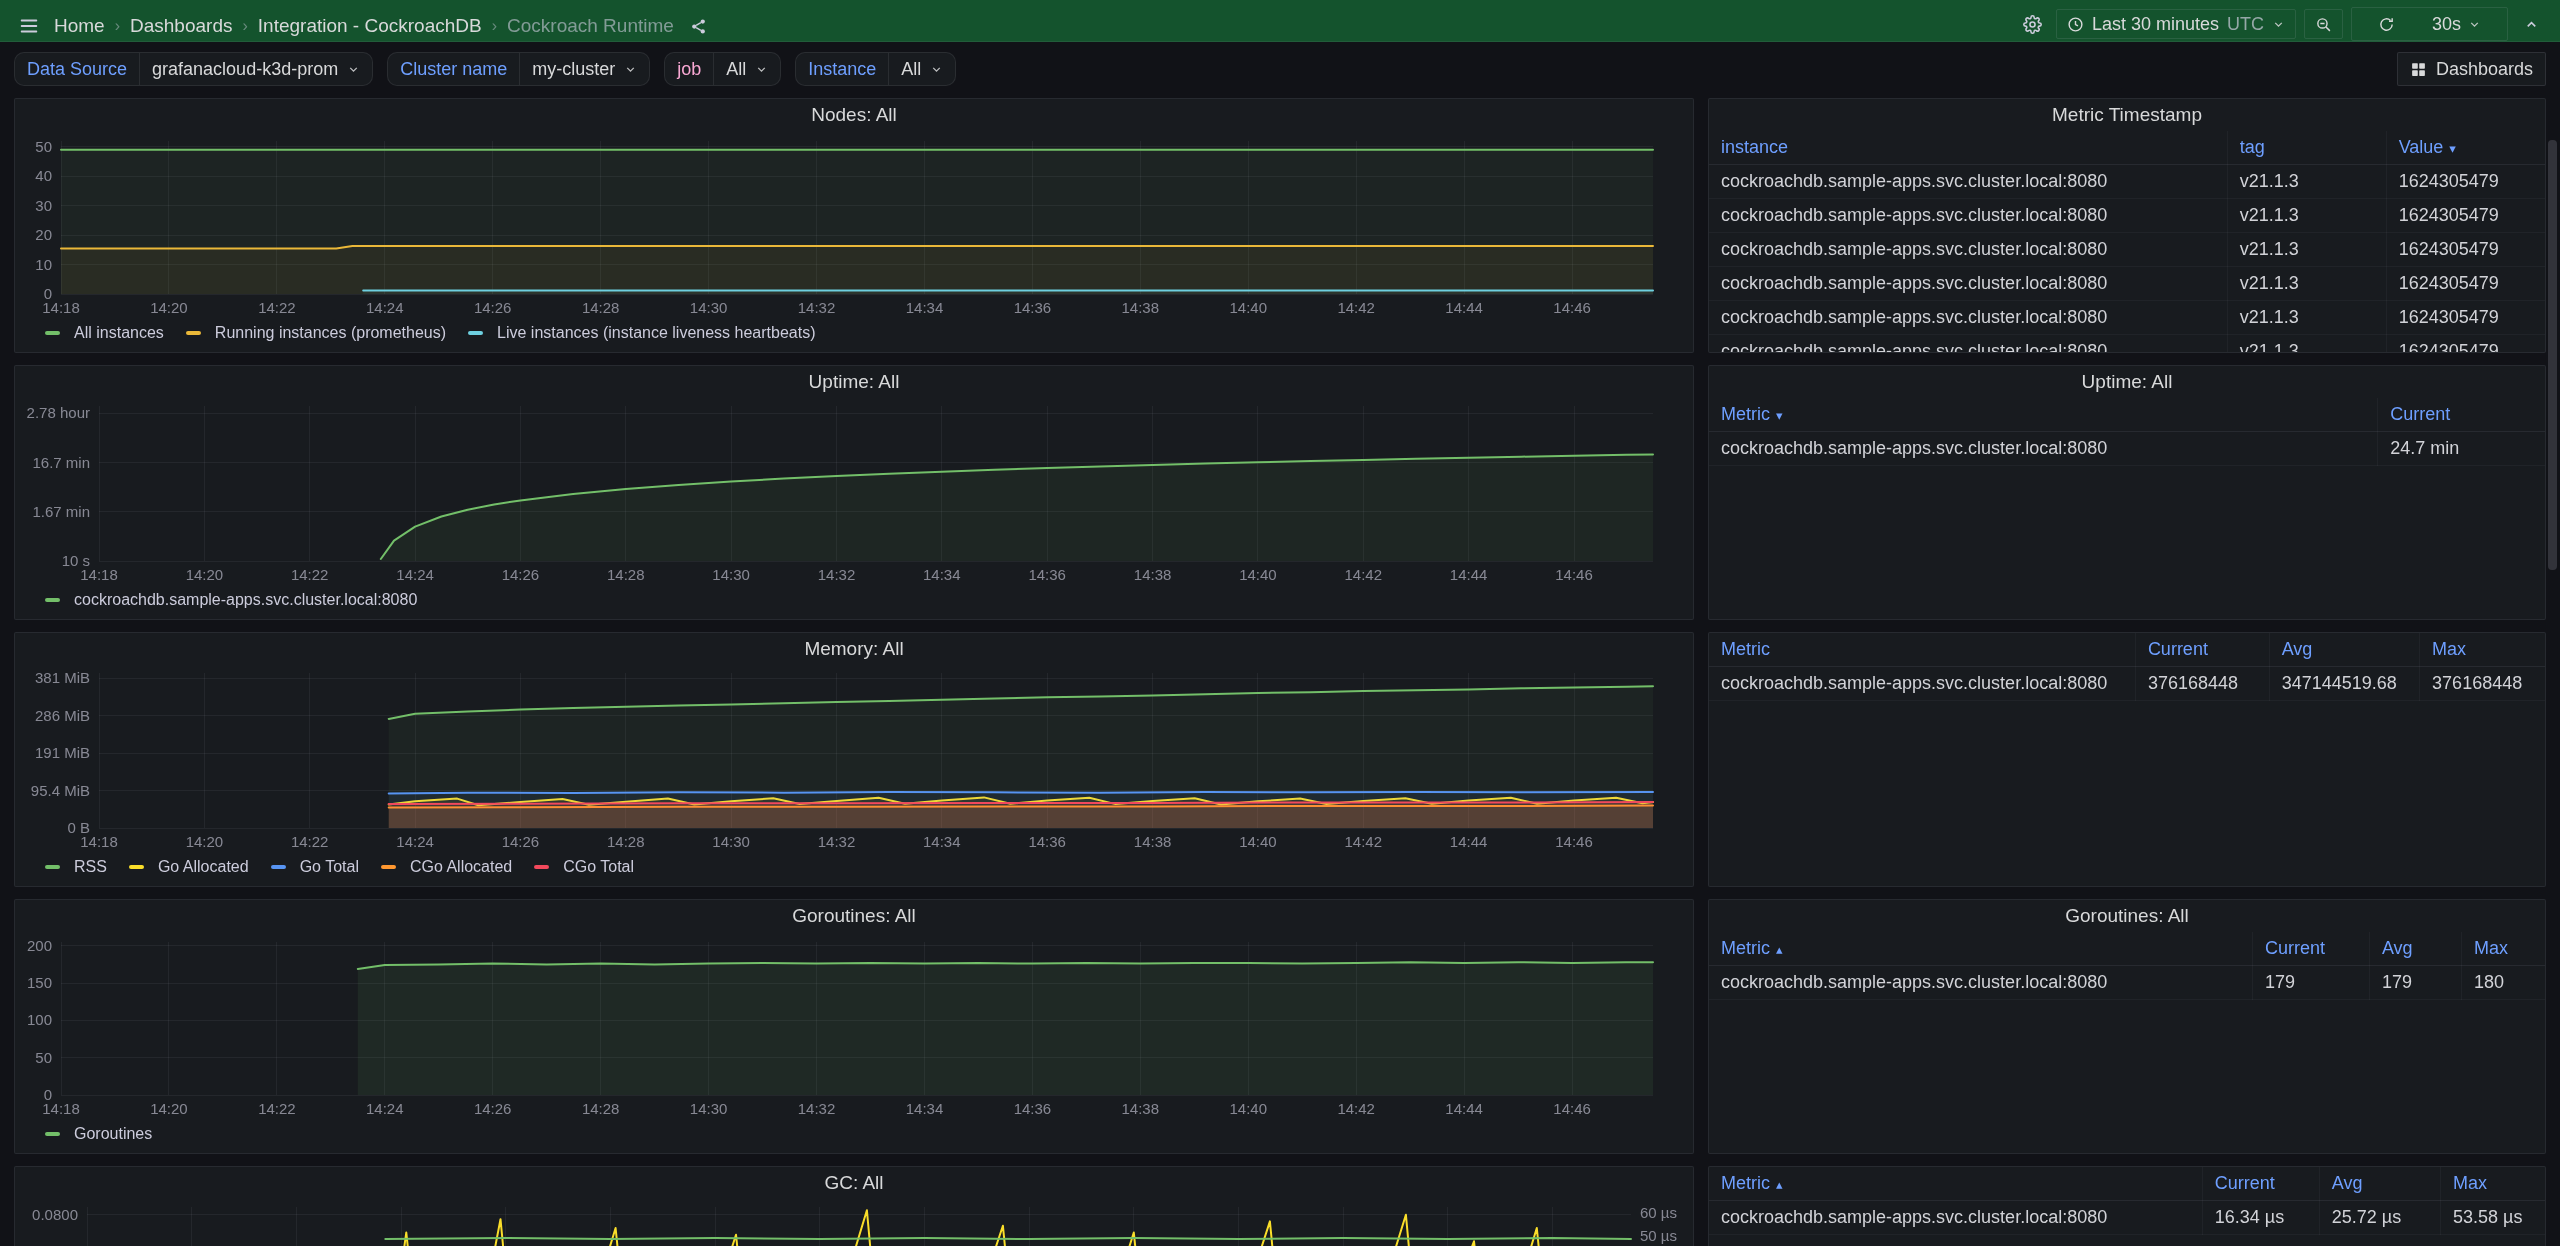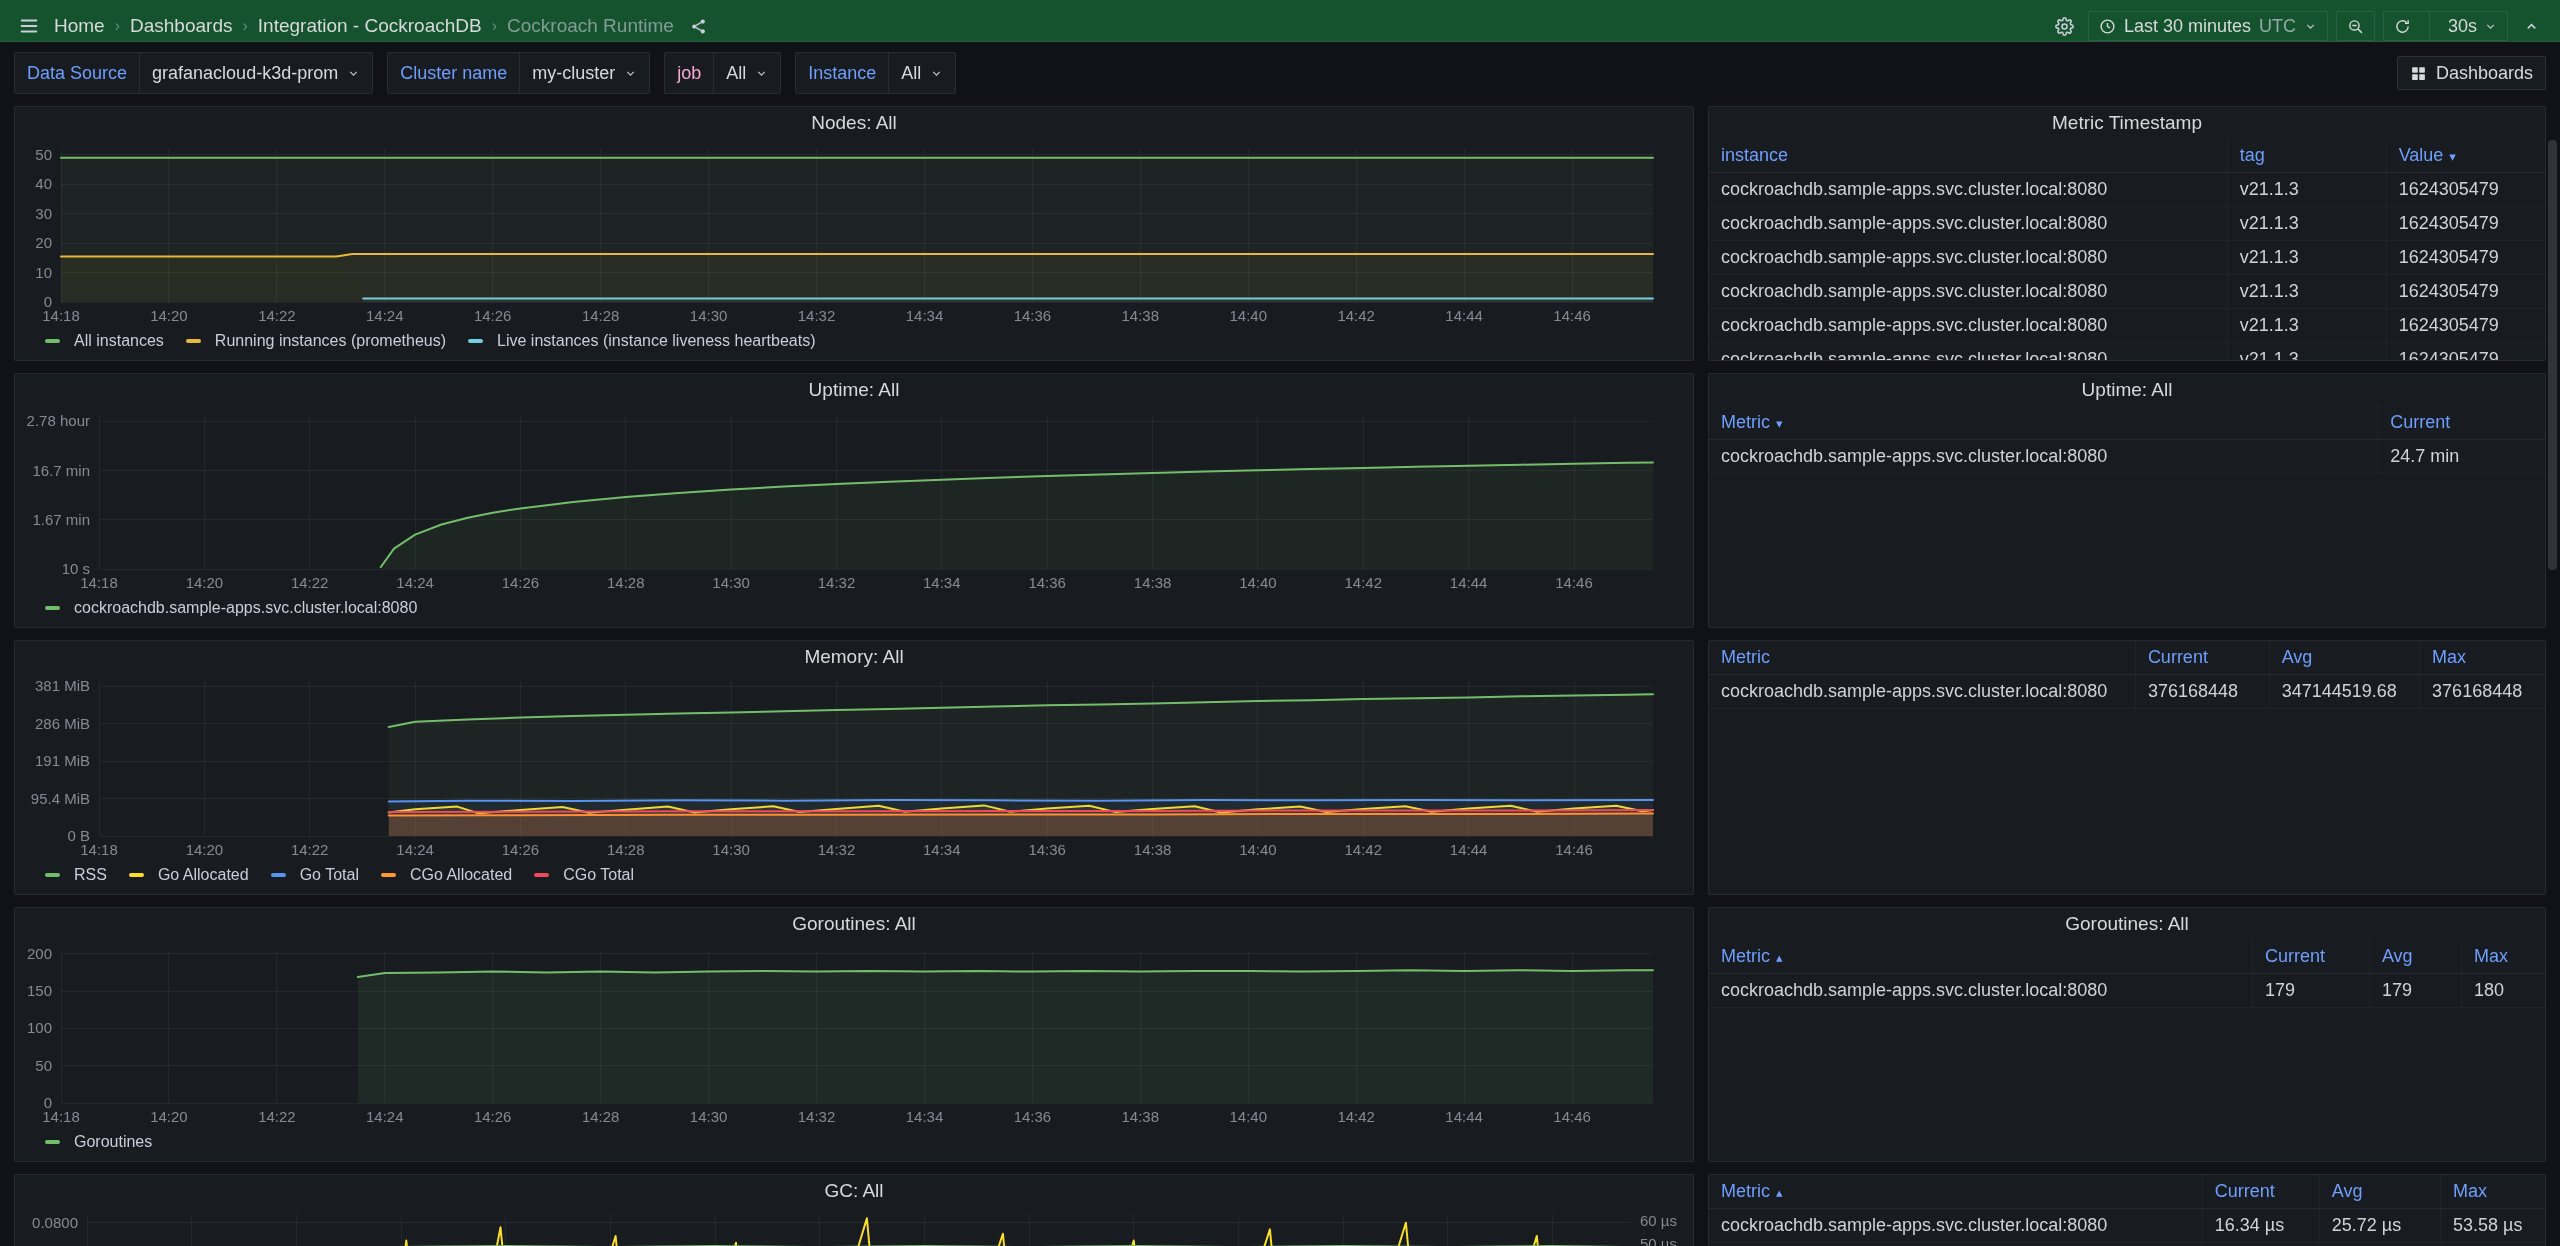--- a/index.html
+++ b/index.html
@@ -15,28 +15,28 @@
   .nav-right{display:flex;align-items:center;gap:8px}
   .icon-btn{background:none;border:none;color:#ccccdc;display:flex;align-items:center;
     justify-content:center;width:30px;height:30px;cursor:pointer;border-radius:2px}
   .breadcrumb{display:flex;align-items:center;gap:10px;font-size:19px}
   .bc-item{color:#d8d9da;cursor:pointer;white-space:nowrap}
   .bc-item.current{color:rgba(204,204,220,0.6);cursor:default}
   .bc-sep{color:rgba(204,204,220,0.45);font-size:16px}
   .tb-btn{display:flex;align-items:center;gap:8px;height:30px;padding:0 10px;background:transparent;
     border:1px solid rgba(204,204,220,0.12);border-radius:2px;color:#d8d9da;font-size:18px;cursor:pointer;white-space:nowrap}
   .tz{color:rgba(204,204,220,0.7)}
-  .split{padding:0}
+  .split{padding:16px}
   .split-part{display:flex;align-items:center;gap:7px;padding:0 10px;height:100%;cursor:pointer}
   .split-div{width:1px;height:100%;background:rgba(204,204,220,0.12)}
 
   
   .subnav{display:flex;align-items:center;gap:14px;padding:10px 14px}
-  .var-group{display:flex;align-items:stretch;height:42px;background:#181b1f;
-    border:1px solid rgba(204,204,220,0.10);border-radius:2px;overflow:hidden}
+  .var-group{display:flex;align-items:stretch;height:34px;background:#181b1f;
+    border:1px solid rgba(204,204,220,0.10);border-radius:10px;overflow:hidden}
   .var-label{display:flex;align-items:center;padding:0 12px;color:#6e9fff;font-size:18px;
     border-right:1px solid rgba(204,204,220,0.10);white-space:nowrap}
   .var-label.plain{color:#f9a8d4}
   .var-value{display:flex;align-items:center;gap:9px;padding:0 12px;background:transparent;border:none;
     color:#d8d9da;font-size:18px;cursor:pointer;white-space:nowrap}
   .caret-icon{opacity:.85}
   .spacer{flex:1}
   .dashboards-btn{display:flex;align-items:center;gap:9px;height:34px;padding:0 12px;background:#181b1f;
     border:1px solid rgba(204,204,220,0.12);border-radius:2px;color:#d8d9da;font-size:18px;cursor:pointer}
 

